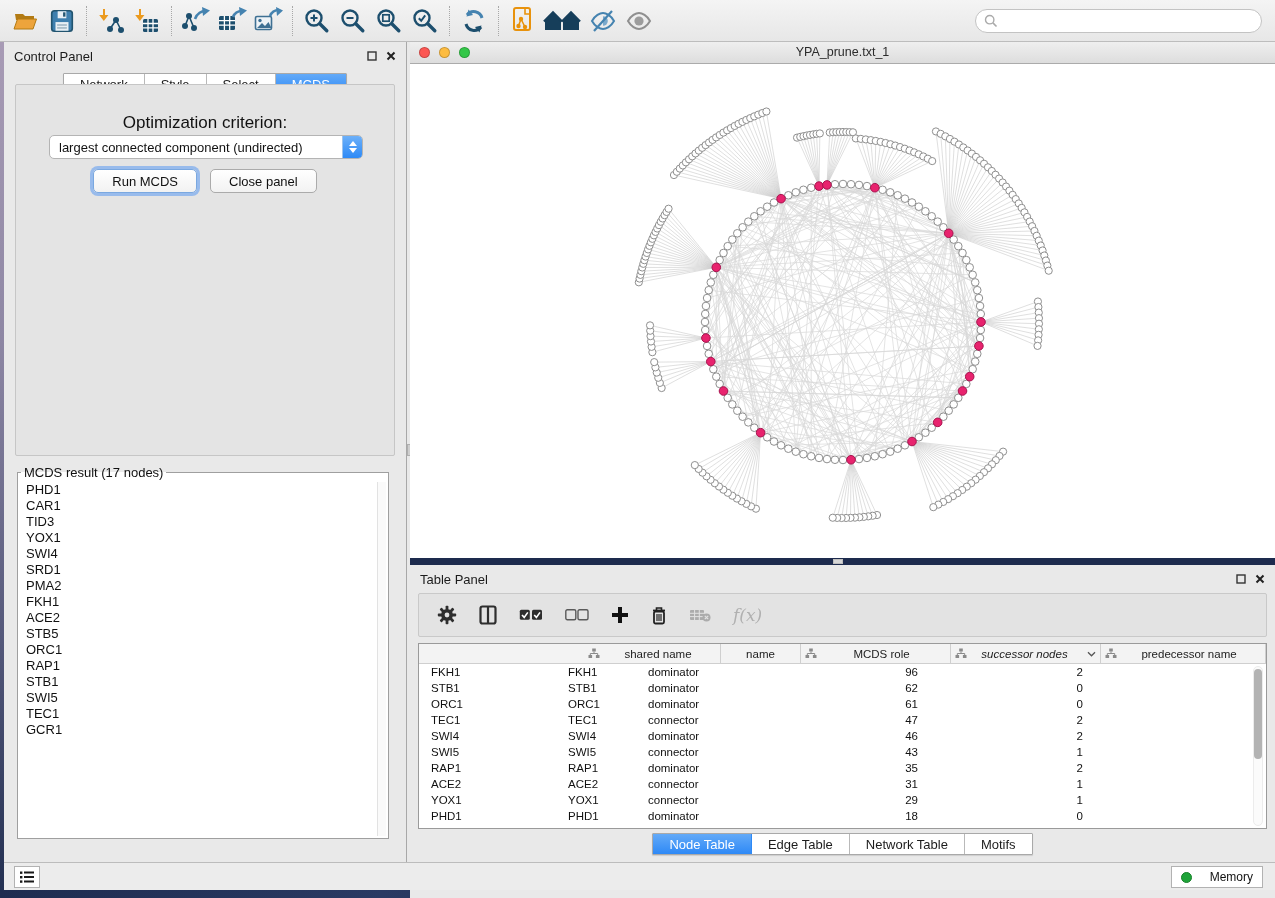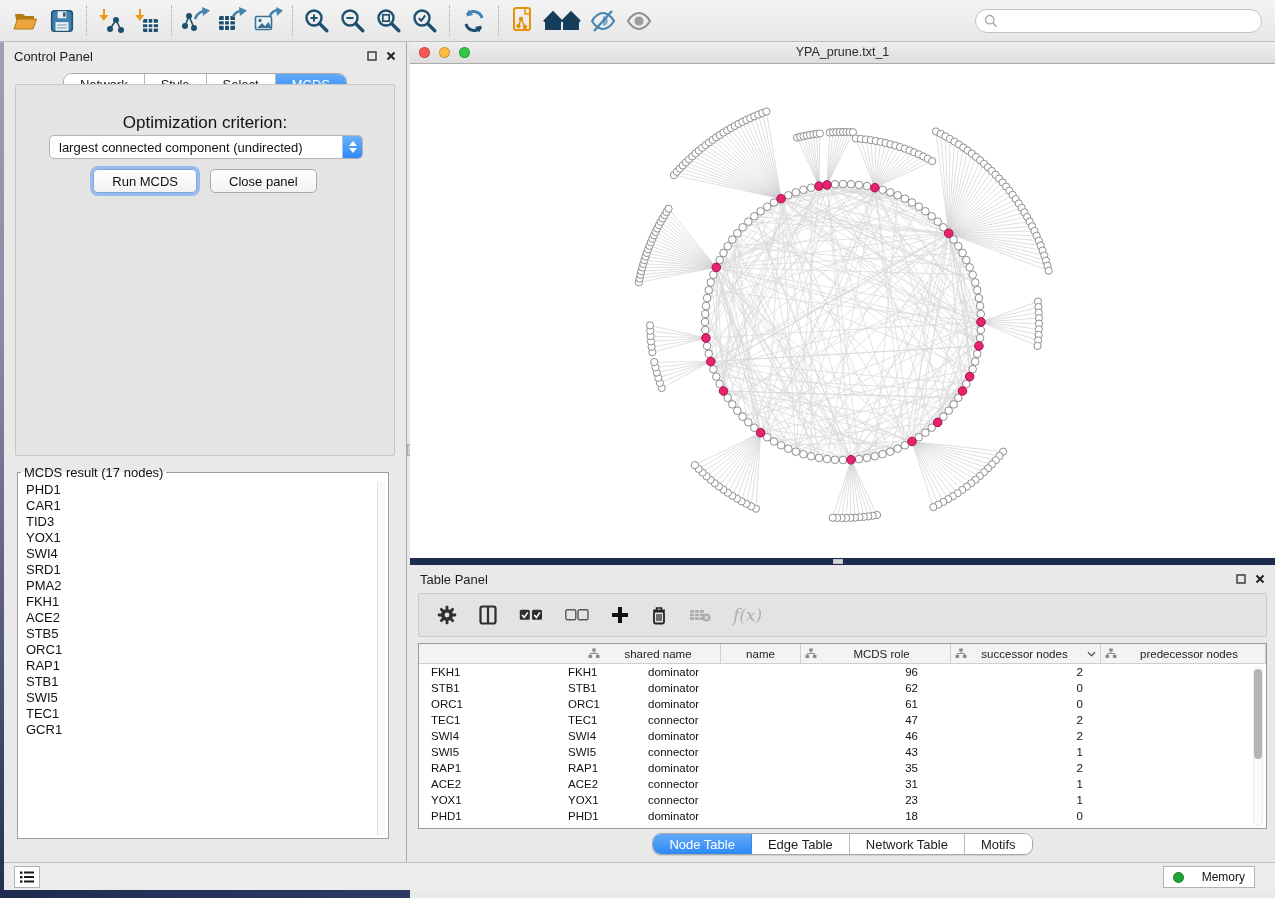--- a/index.html
+++ b/index.html
@@ -21,21 +21,21 @@
   .wp-left { position:absolute; left:0; top:42px; width:4px; height:848px;
     background:linear-gradient(#a89bb5,#8e87a4 35%,#55597b 70%,#233052); }
   .wp-bottom { position:absolute; left:0; top:890px; width:1275px; height:8px;
     background:linear-gradient(90deg,#1e2c50,#2a3a63 30%,#1c2a4c 60%,#273a66); }
 
   
   .control-panel { position:absolute; left:4px; top:42px; width:402px; height:820px; background:#e9e9e9; }
   .panel-title-row { position:absolute; left:10px; top:7px; font-size:13px; color:#1c1c1c;text-align:right; }
   .win-icons { position:absolute; right:10px; top:9px; display:flex; gap:9px; align-items:center; }
   .cp-tabs { position:absolute; left:0; top:31px; width:100%; display:flex; justify-content:center; }
-  .seg { display:flex; border:1px solid #a9a9a9; border-radius:9px; overflow:hidden; background:#fff; height:22px; box-shadow:0 1px 1px rgba(0,0,0,.12); }
+  .seg { display:flex; border:1px solid #a9a9a9; border-radius:1px; overflow:hidden; background:#fff; height:22px; box-shadow:0 1px 1px rgba(0,0,0,.12); }
   .seg .tab { padding:0 16px; font-size:13px; color:#1c1c1c; display:flex; align-items:center; border-right:1px solid #b9b9b9; background:#fff; }
   .seg .tab:last-child { border-right:none; }
   .seg .tab.active { background:linear-gradient(#63aaf8,#2e89f6); color:#fff; border-right-color:#2e89f6; }
   .cp-inner { position:absolute; left:11px; top:42px; width:380px; height:372px; background:#e4e4e4;
     border:1px solid #c6c6c6; border-radius:2px; }
   .crit-label { position:absolute; left:0; top:28px; width:100%; text-align:center; font-size:17px; color:#111; }
   .crit-select { position:absolute; left:33px; top:50px; width:314px; height:24px; background:#fff;
     border:1px solid #b4b4b4; border-radius:5px; display:flex; align-items:center; overflow:hidden; }
   .crit-select .val { flex:1; font-size:13px; color:#111; padding-left:9px; white-space:nowrap; }
   .crit-select .stepper { width:20px; height:100%; background:linear-gradient(#6cb0f9,#2e8af6);
@@ -79,21 +79,21 @@
   .td { font-size:11.5px; color:#111; padding:0 12px; line-height:16px; white-space:nowrap; overflow:hidden; }
   .td.num { text-align:right; padding-right:18px; }
   .tbl-vscroll { position:absolute; top:22px; right:3px; width:10px; height:160px; background:#fbfbfb; border:1px solid #ececec; border-radius:5px; }
   .tbl-vscroll .thumb { position:absolute; left:0px; top:2px; width:8px; height:90px; background:#b3b3b3; border-radius:4px; }
   .tp-tabs { position:absolute; left:0; top:268px; width:100%; display:flex; justify-content:center; }
 
   
   .status-bar { position:absolute; left:4px; top:862px; width:1271px; height:28px; background:#ececec; border-top:1px solid #bcbcbc; }
   .list-btn { position:absolute; left:10px; top:3px; width:26px; height:22px; background:#fff; border:1px solid #b2b2b2;
     display:flex; align-items:center; justify-content:center; }
-  .memory-btn { position:absolute; right:20px; top:3px; height:22px; background:#fff; border:1px solid #b2b2b2;
+  .memory-btn { position:absolute; right:12px; top:3px; height:22px; background:#fff; border:1px solid #b2b2b2;
     display:flex; align-items:center; gap:18px; padding:0 9px; font-size:12px; color:#111; }
   .memory-dot { width:11px; height:11px; border-radius:50%; background:#1fa439; border:1px solid #168029; }
 </style>
 </head>
 <body>
 
 <div class="app">
 
   <div class="toolbar">
     <div class="tbtn">
@@ -1169,21 +1169,21 @@
             <svg width="12" height="11" viewBox="0 0 12 11">
               <g fill="#8a8a8a">
                 <rect x="4.2" y="0.5" width="3.6" height="3"></rect>
                 <rect x="0.5" y="7" width="3.6" height="3"></rect>
                 <rect x="7.9" y="7" width="3.6" height="3"></rect>
               </g>
               <path d="M6 3.5v2M2.3 7V5.5h7.4V7" fill="none" stroke="#8a8a8a" stroke-width="1"></path>
             </svg>
             <span class="lbl">MCDS role</span>
           </div>
-          <div class="th" style="width: 150px;">
+          <div class="th" style="width: 150px; font-style: italic;">
             <svg width="12" height="11" viewBox="0 0 12 11">
               <g fill="#8a8a8a">
                 <rect x="4.2" y="0.5" width="3.6" height="3"></rect>
                 <rect x="0.5" y="7" width="3.6" height="3"></rect>
                 <rect x="7.9" y="7" width="3.6" height="3"></rect>
               </g>
               <path d="M6 3.5v2M2.3 7V5.5h7.4V7" fill="none" stroke="#8a8a8a" stroke-width="1"></path>
             </svg>
             <span class="lbl">successor nodes</span>
             <svg width="9" height="6" viewBox="0 0 9 6" style="margin-left:5px;">
@@ -1192,21 +1192,21 @@
           </div>
           <div class="th" style="width: 165px;">
             <svg width="12" height="11" viewBox="0 0 12 11">
               <g fill="#8a8a8a">
                 <rect x="4.2" y="0.5" width="3.6" height="3"></rect>
                 <rect x="0.5" y="7" width="3.6" height="3"></rect>
                 <rect x="7.9" y="7" width="3.6" height="3"></rect>
               </g>
               <path d="M6 3.5v2M2.3 7V5.5h7.4V7" fill="none" stroke="#8a8a8a" stroke-width="1"></path>
             </svg>
-            <span class="lbl">predecessor nodes</span>
+            <span class="lbl">predecessor name</span>
           </div>
         </div>
       <div id="tbl-body">
           <div class="tr">
             <div class="td" style="width: 137px;">FKH1</div>
             <div class="td" style="width: 80px;">FKH1</div>
             <div class="td" style="width: 150px;">dominator</div>
             <div class="td num" style="width: 150px;">96</div>
             <div class="td num" style="width: 165px;">2</div>
           </div>
@@ -1256,21 +1256,21 @@
             <div class="td" style="width: 137px;">ACE2</div>
             <div class="td" style="width: 80px;">ACE2</div>
             <div class="td" style="width: 150px;">connector</div>
             <div class="td num" style="width: 150px;">31</div>
             <div class="td num" style="width: 165px;">1</div>
           </div>
           <div class="tr">
             <div class="td" style="width: 137px;">YOX1</div>
             <div class="td" style="width: 80px;">YOX1</div>
             <div class="td" style="width: 150px;">connector</div>
-            <div class="td num" style="width: 150px;">23</div>
+            <div class="td num" style="width: 150px;">29</div>
             <div class="td num" style="width: 165px;">1</div>
           </div>
           <div class="tr">
             <div class="td" style="width: 137px;">PHD1</div>
             <div class="td" style="width: 80px;">PHD1</div>
             <div class="td" style="width: 150px;">dominator</div>
             <div class="td num" style="width: 150px;">18</div>
             <div class="td num" style="width: 165px;">0</div>
           </div>
         </div>

